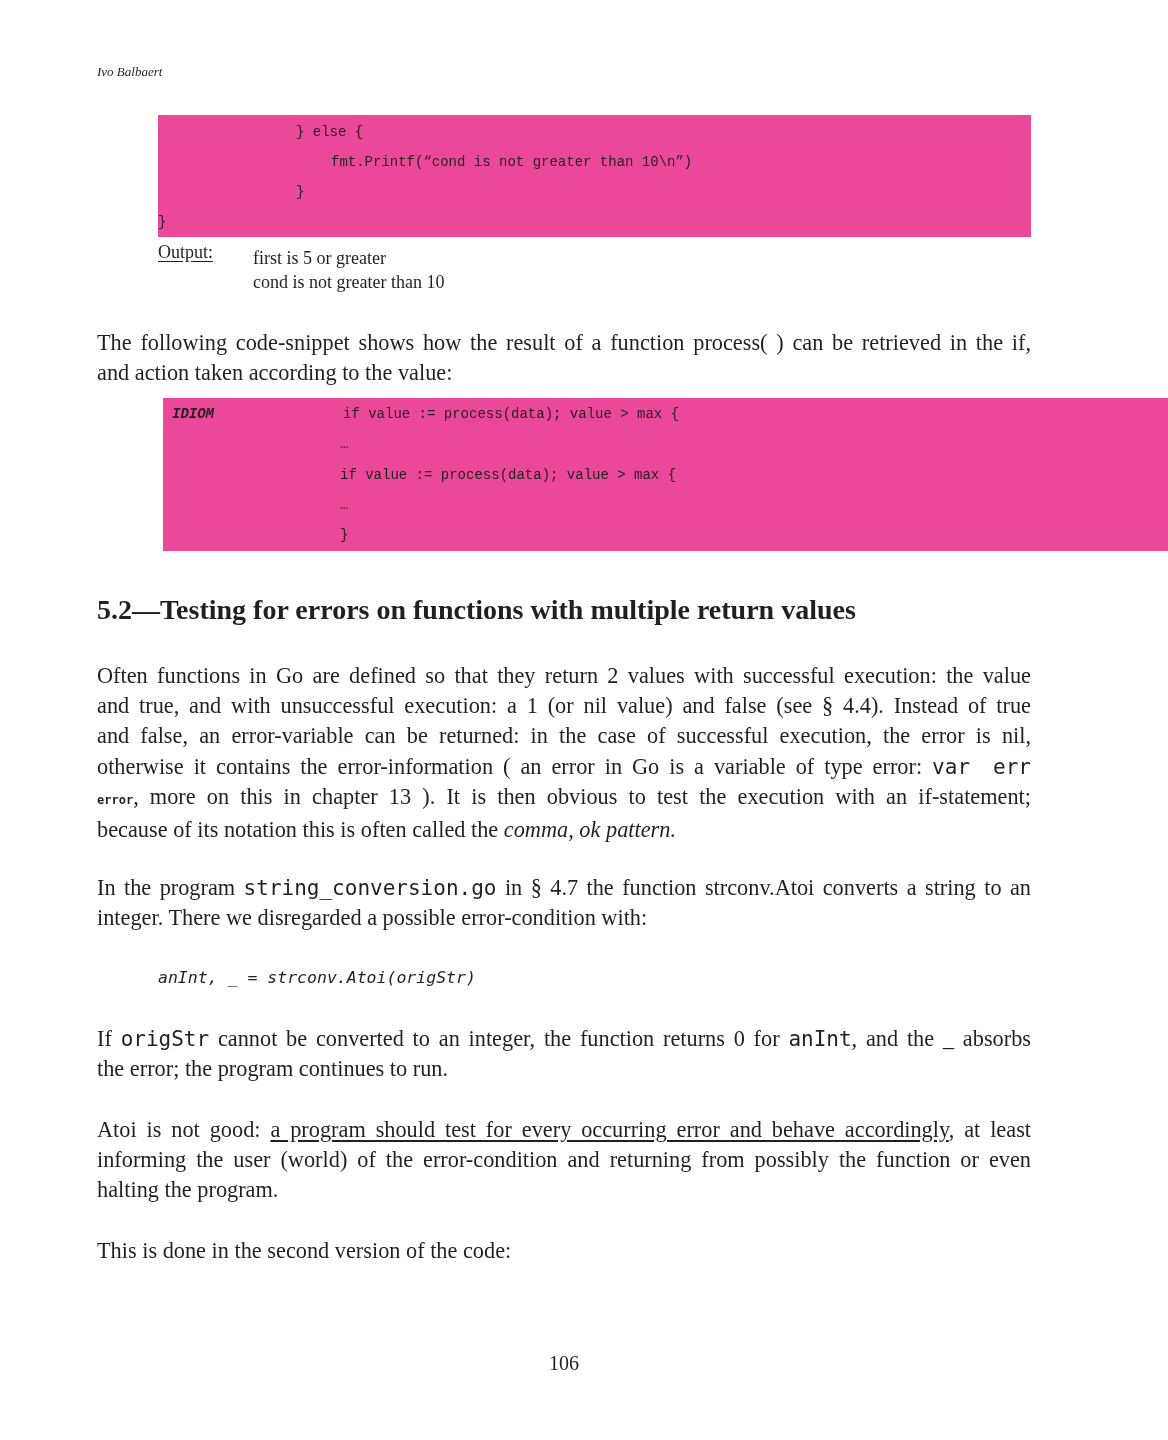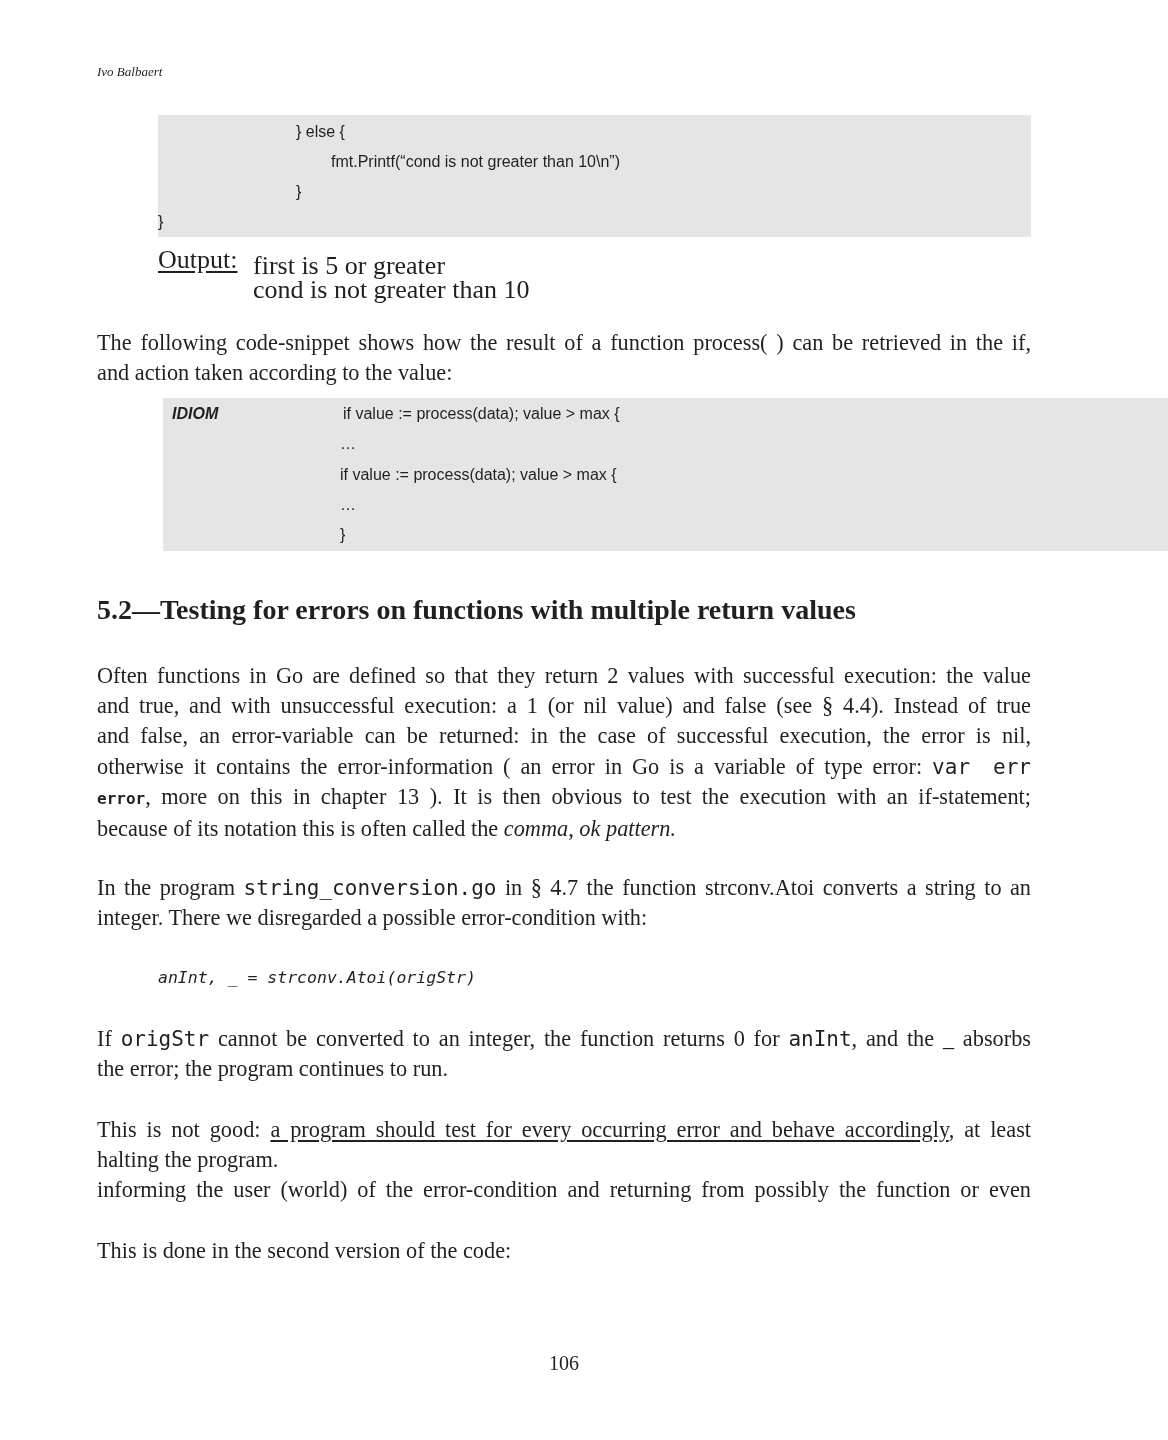--- a/index.html
+++ b/index.html
@@ -1,26 +1,26 @@
 <!DOCTYPE html>
 <html><head>
 <meta charset="utf-8">
 <style>
   html, body { margin: 0; padding: 0; background: #ffffff; }
   body { width: 1168px; height: 1440px; position: relative; overflow: hidden;
          font-family: "Liberation Serif", "DejaVu Serif", serif; color: #231f20; }
   .running-head { position: absolute; left: 97px; top: 64px; font-style: italic; font-size: 13px; }
-  .code-box { position: absolute; background: #e5e5e5; font-family: Liberation Sans, sans-serif; font-size: 16px; color: #231f20; }
+  .code-box { position: absolute; background: #ec4899; font-family: Liberation Mono, monospace; font-size: 14px; color: #231f20; }
   .code-line { position: absolute; white-space: pre; line-height: 22px; }
-  .serif-text { position: absolute; font-size: 26px; line-height: 30.2px; margin-top: 8px; }
+  .serif-text { position: absolute; font-size: 18px; line-height: 30.2px; }
   .para { position: absolute; left: 97px; width: 934px; font-size: 22.3px; line-height: 30.2px; text-align: justify; }
   .para .line { display: block; white-space: nowrap; }
   .para .line.just { text-align: justify; text-align-last: justify; white-space: normal; }
   .mono { font-family: "DejaVu Sans Mono", "Liberation Mono", monospace; font-size: 21px; }
-  .mono-b { font-family: "DejaVu Sans Mono", "Liberation Mono", monospace; font-size: 16px; font-weight: bold; }
+  .mono-b { font-family: "DejaVu Sans Mono", "Liberation Mono", monospace; font-size: 12px; font-weight: bold; }
   .u { text-decoration: underline; text-underline-offset: 3px; }
   .heading { position: absolute; left: 97px; top: 594px; font-size: 28px; font-weight: bold; white-space: nowrap; }
   .page-number { position: absolute; left: 0; width: 1128px; top: 1352px; text-align: center; font-size: 20px; }
 </style>
 </head>
 <body>
 
 <div class="running-head">Ivo Balbaert</div>
 
 <div class="code-box" style="left:158px; top:115px; width:873px; height:122px;">
@@ -67,22 +67,22 @@
 </div>
 
 <div class="code-line" style="position:absolute; left:158px; top:967px; font-family:'DejaVu Sans Mono','Liberation Mono',monospace; font-size:16.5px;font-style:italic;">anInt, _ = strconv.Atoi(origStr)</div>
 
 <div class="para" style="top:1024px;">
   <span class="line just"><span>If </span><span class="mono">origStr</span><span> cannot be converted to an integer, the function returns 0 for </span><span class="mono">anInt</span><span>, and the _ absorbs</span></span>
   <span class="line">the error; the program continues to run.</span>
 </div>
 
 <div class="para" style="top:1115px;">
-  <span class="line just"><span>This is not good: </span><span class="u">a program should test for every occurring error and behave accordingly</span><span>, at least</span></span>
+  <span class="line just"><span>Atoi is not good: </span><span class="u">a program should test for every occurring error and behave accordingly</span><span>, at least</span></span>
+  <span class="line just">informing the user (world) of the error-condition and returning from possibly the function or even</span>
   <span class="line">halting the program.</span>
-  <span class="line just">informing the user (world) of the error-condition and returning from possibly the function or even</span>
 </div>
 
 <div class="para" style="top:1236px;">
   <span class="line">This is done in the second version of the code:</span>
 </div>
 
 <div class="page-number">106</div>
 
 </body></html>

